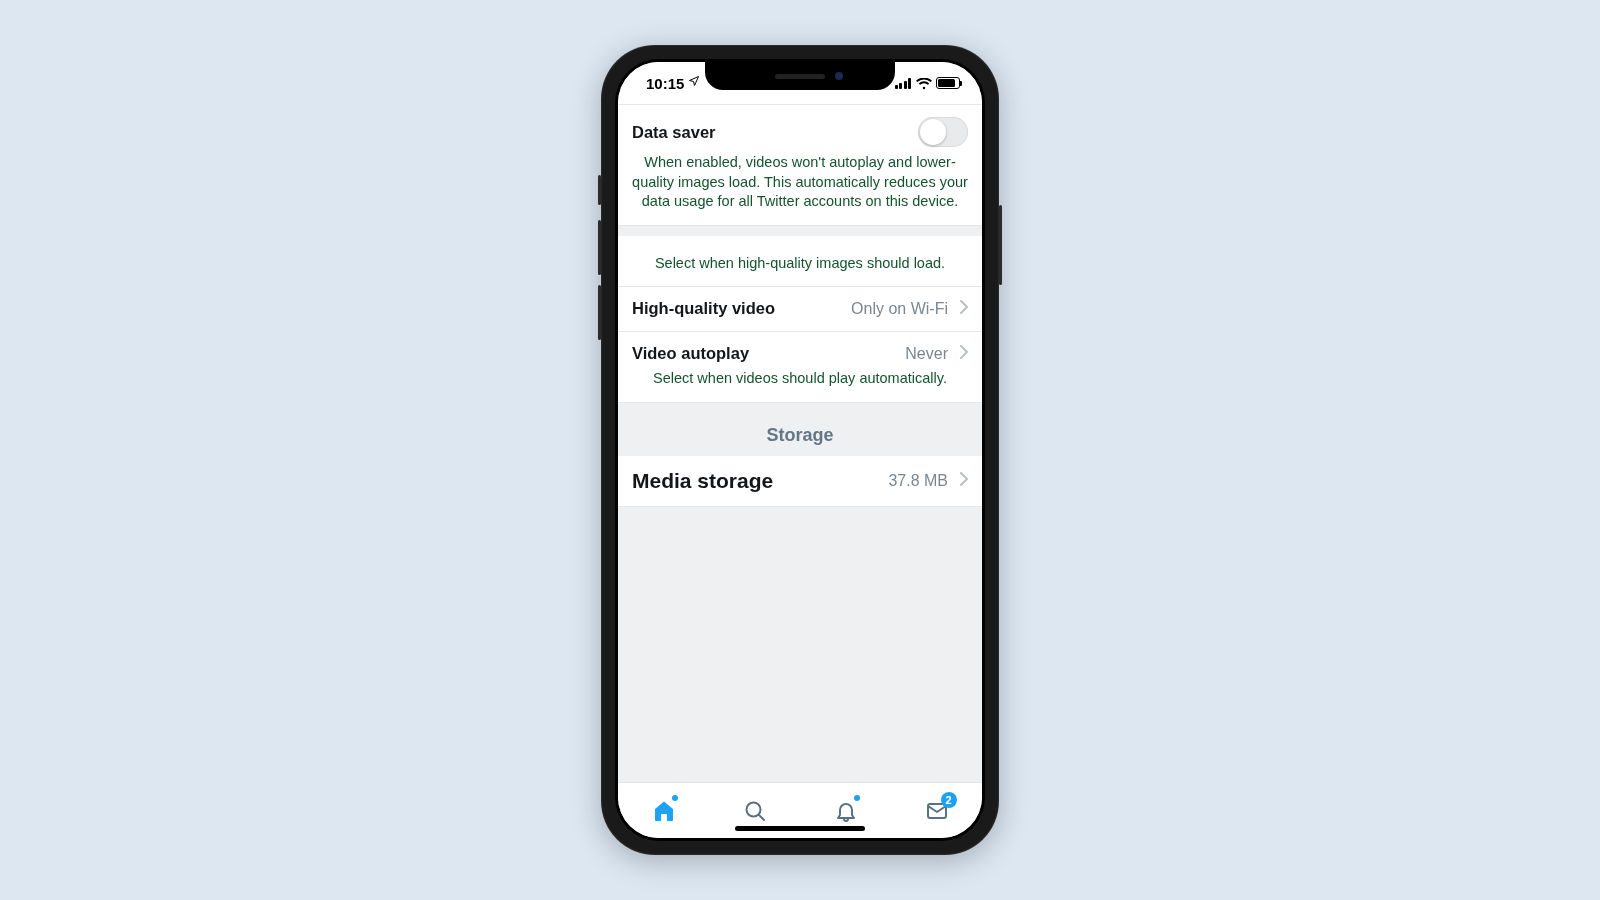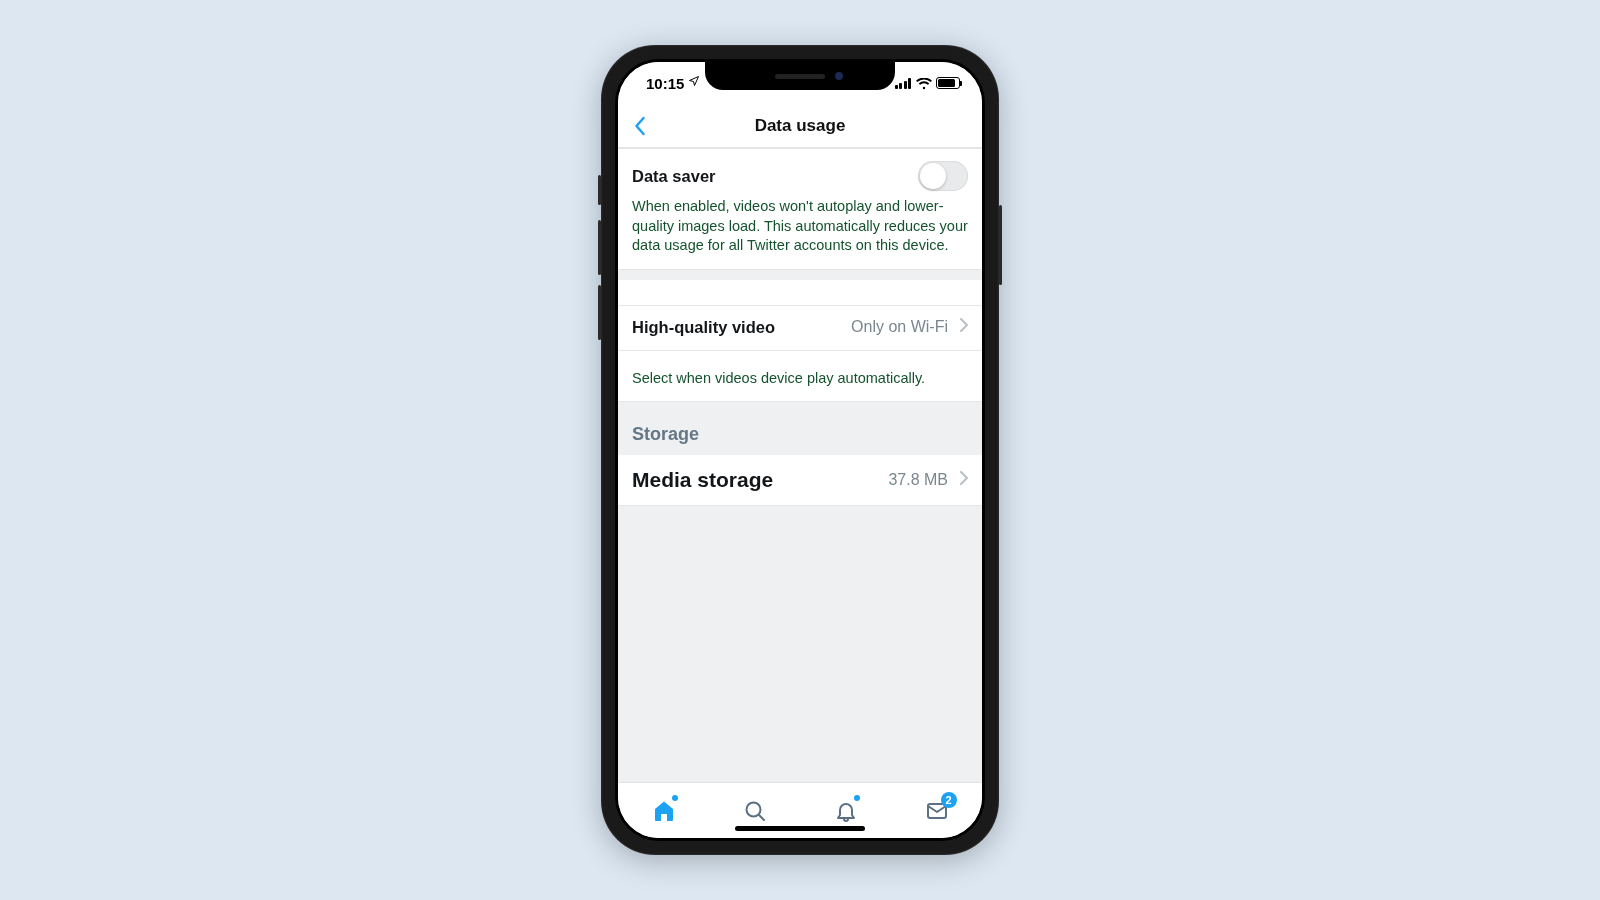--- a/index.html
+++ b/index.html
@@ -36,20 +36,21 @@
     .vol3 { left: -3px; top: 240px; width: 3px; height: 55px; }
     .screen {
       width: 100%;
       height: 100%;
       background: #eef0f2;
       border-radius: 41px;
       overflow: hidden;
       position: relative;
       display: flex;
       flex-direction: column;
+      text-align: center;
     }
     .notch {
       position: absolute;
       top: 0; left: 50%;
       transform: translateX(-50%);
       width: 190px; height: 28px;
       background: #000;
       border-bottom-left-radius: 18px;
       border-bottom-right-radius: 18px;
       z-index: 50;
@@ -158,60 +159,62 @@
             <svg width="16" height="12" viewBox="0 0 16 12">
               <path d="M8 11.2a1.2 1.2 0 100-2.4 1.2 1.2 0 000 2.4zM4.1 6.8a5.8 5.8 0 017.8 0l1.4-1.4a7.8 7.8 0 00-10.6 0l1.4 1.4zM1.3 4a10 10 0 0113.4 0L16 2.7a11.8 11.8 0 00-16 0L1.3 4z" fill="#000"></path>
             </svg>
           </div>
           <div class="batt">
               <div class="batt-fill"></div>
             </div>
         </div>
       </div>
 
-      <div class="nav-header">
-        <div class="back-chev">
-          <svg width="13" height="20" viewBox="0 0 12 20" fill="none" stroke-width="2.5" stroke-linecap="round" stroke-linejoin="round">
-              <polyline points="9,2 2,10 9,18"></polyline>
-            </svg>
-        </div>
-        <div class="title">Data usage</div>
-      </div>
 
       <div class="content">
 
         <div class="cell" style="border-top:0.5px solid #e6e6e6;">
           <div class="cell-row">
             <div class="cell-title">Data saver</div>
             <div class="toggle">
                 <div class="knob"></div>
               </div>
           </div>
           <div class="cell-sub">When enabled, videos won't autoplay and lower-quality images load. This automatically reduces your data usage for all Twitter accounts on this device.</div>
         </div>
 
         <div class="section-gap"></div>
 
         <div class="cell">
+          <div class="cell-sub">Select when high-quality images should load.</div>
         </div>
 
         <div class="cell">
           <div class="cell-row">
             <div class="cell-title">High-quality video</div>
             <div style="display:flex;align-items:center;gap:8px;">
               <div class="cell-value">Only on Wi-Fi</div>
               <span class="chev"><svg width="8" height="14" viewBox="0 0 8 14" fill="none" stroke-width="2" stroke-linecap="round" stroke-linejoin="round">
                     <polyline points="1,1 7,7 1,13"></polyline>
                   </svg></span>
             </div>
           </div>
         </div>
 
         <div class="cell">
-          <div class="cell-sub">Select when videos device play automatically.</div>
+          <div class="cell-row">
+            <div class="cell-title">Video autoplay</div>
+            <div style="display:flex;align-items:center;gap:8px;">
+              <div class="cell-value">Never</div>
+              <span class="chev"><svg width="8" height="14" viewBox="0 0 8 14" fill="none" stroke-width="2" stroke-linecap="round" stroke-linejoin="round">
+                    <polyline points="1,1 7,7 1,13"></polyline>
+                  </svg></span>
+            </div>
+          </div>
+          <div class="cell-sub">Select when videos should play automatically.</div>
         </div>
 
         <div class="section-header">Storage</div>
 
         <div class="link-cell">
           <div class="link-title">Media storage</div>
           <div style="display:flex;align-items:center;gap:8px;">
             <div class="link-value">37.8 MB</div>
             <span class="chev"><svg width="8" height="14" viewBox="0 0 8 14" fill="none" stroke-width="2" stroke-linecap="round" stroke-linejoin="round">
                   <polyline points="1,1 7,7 1,13"></polyline>

